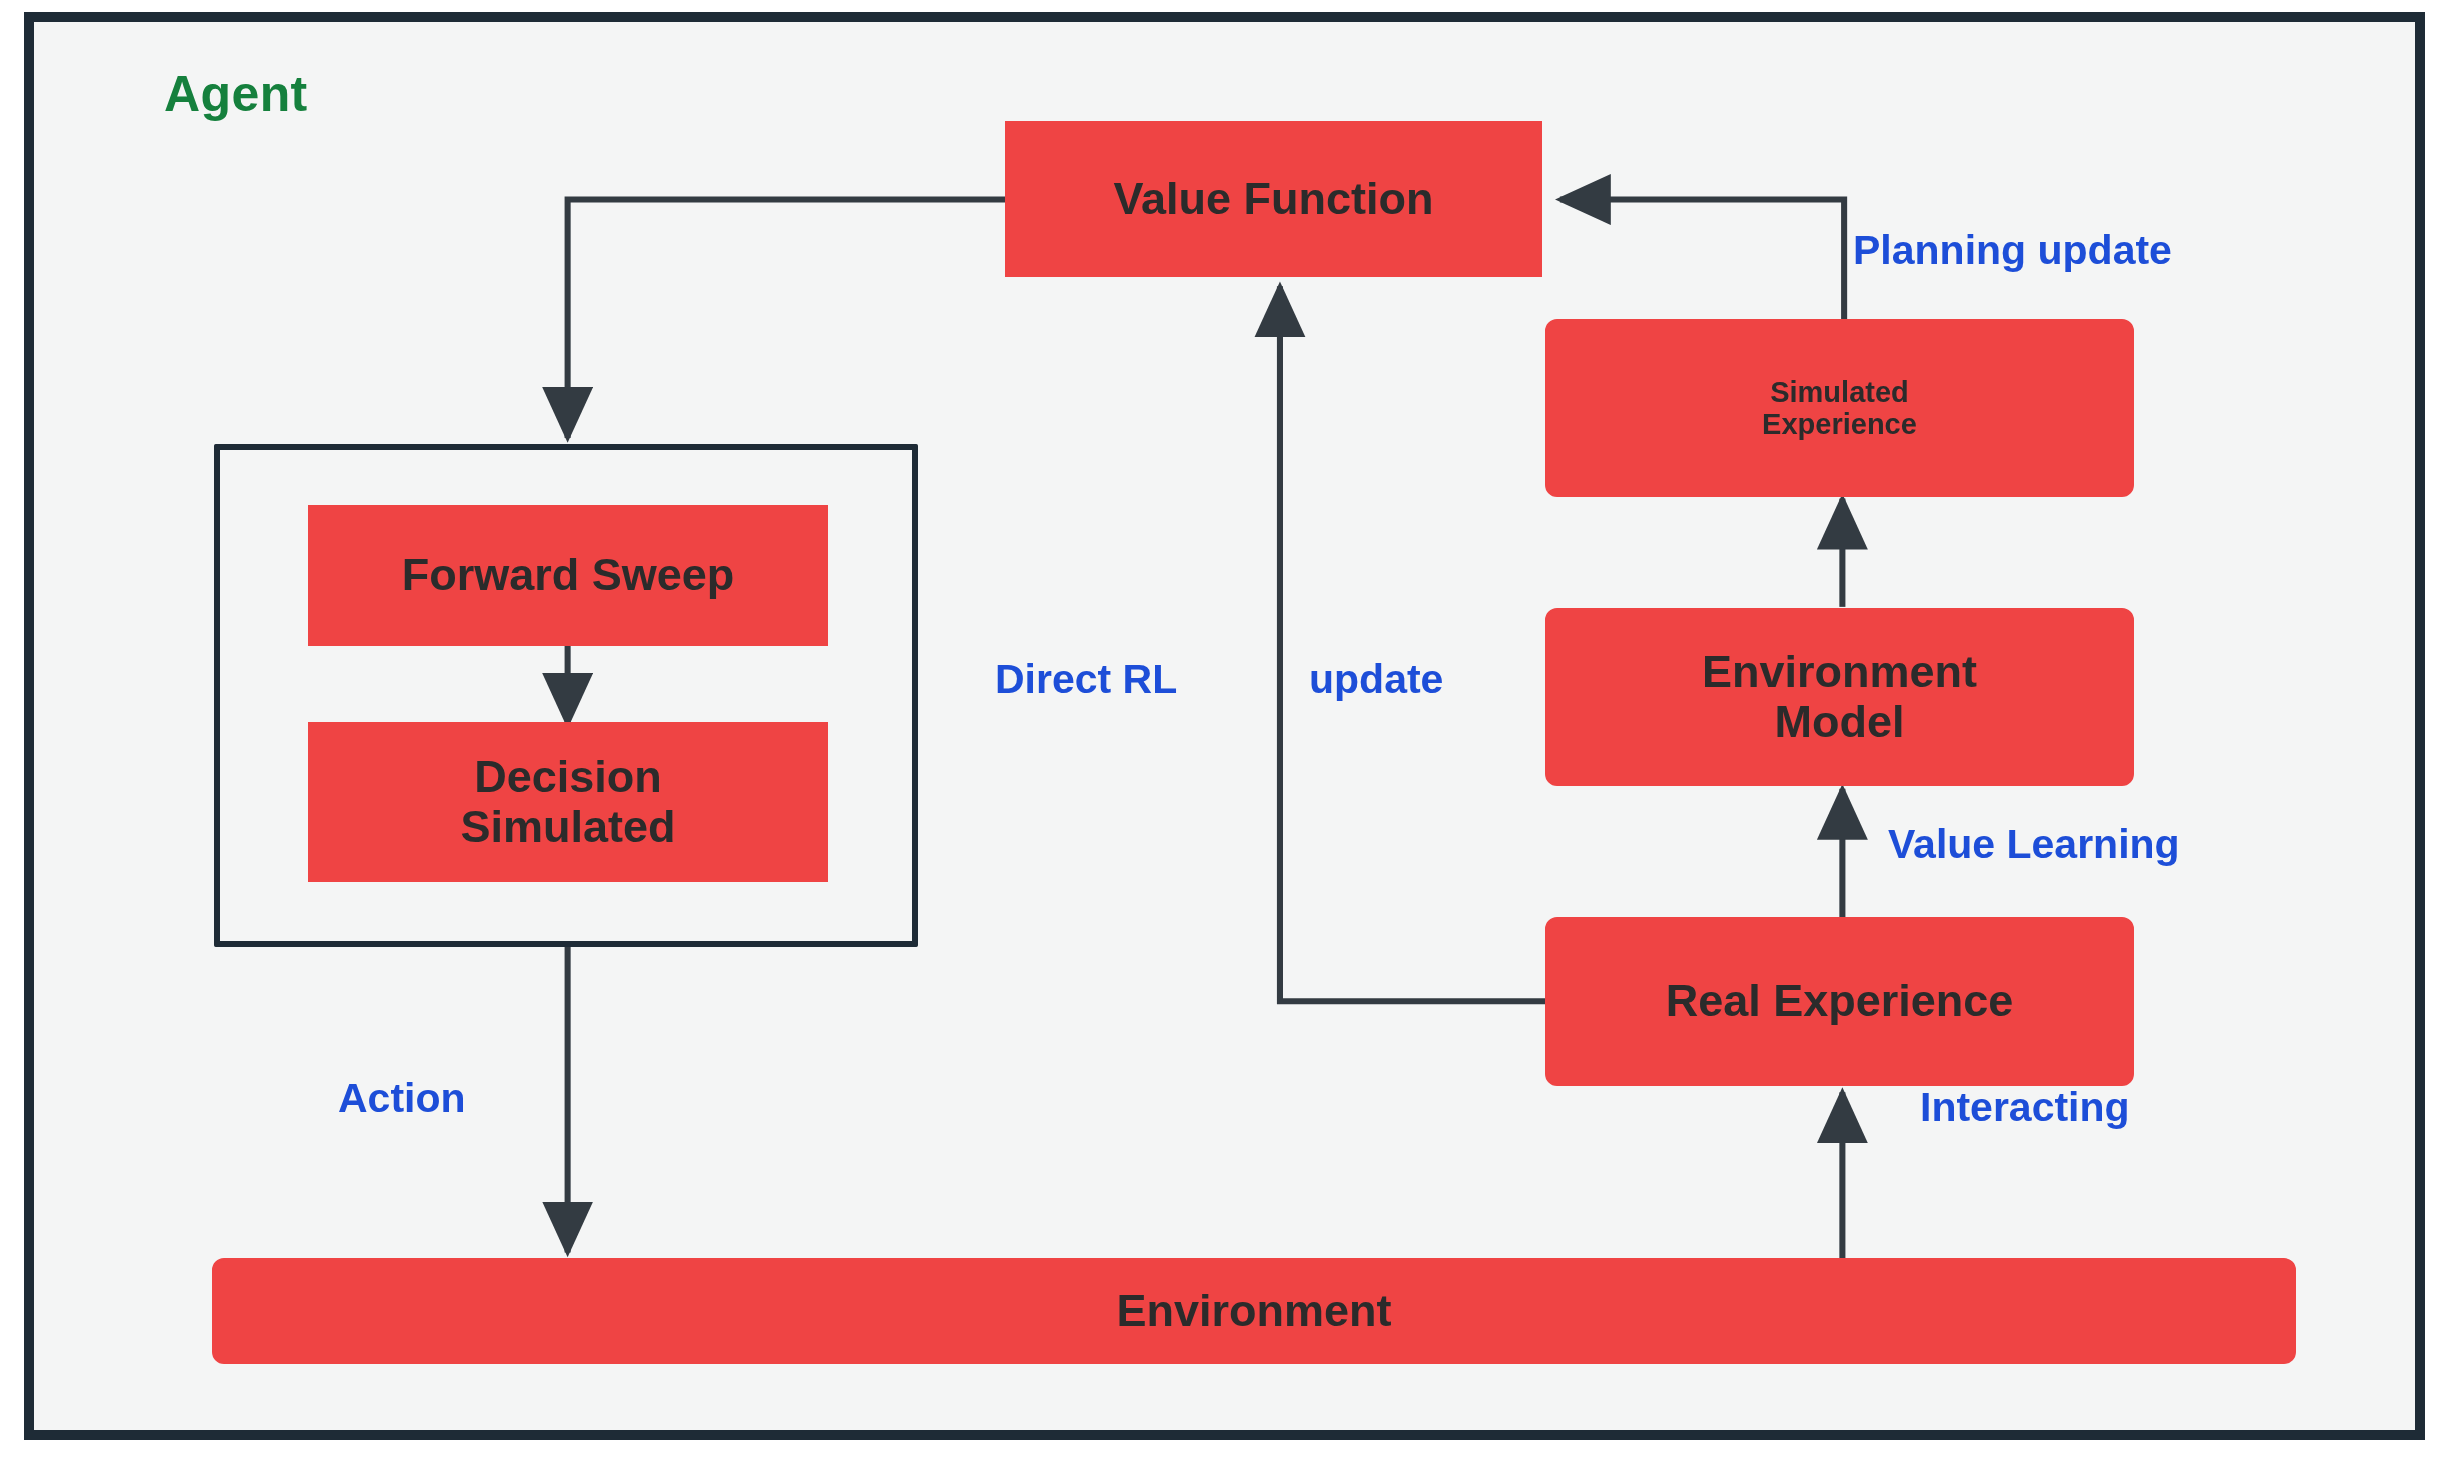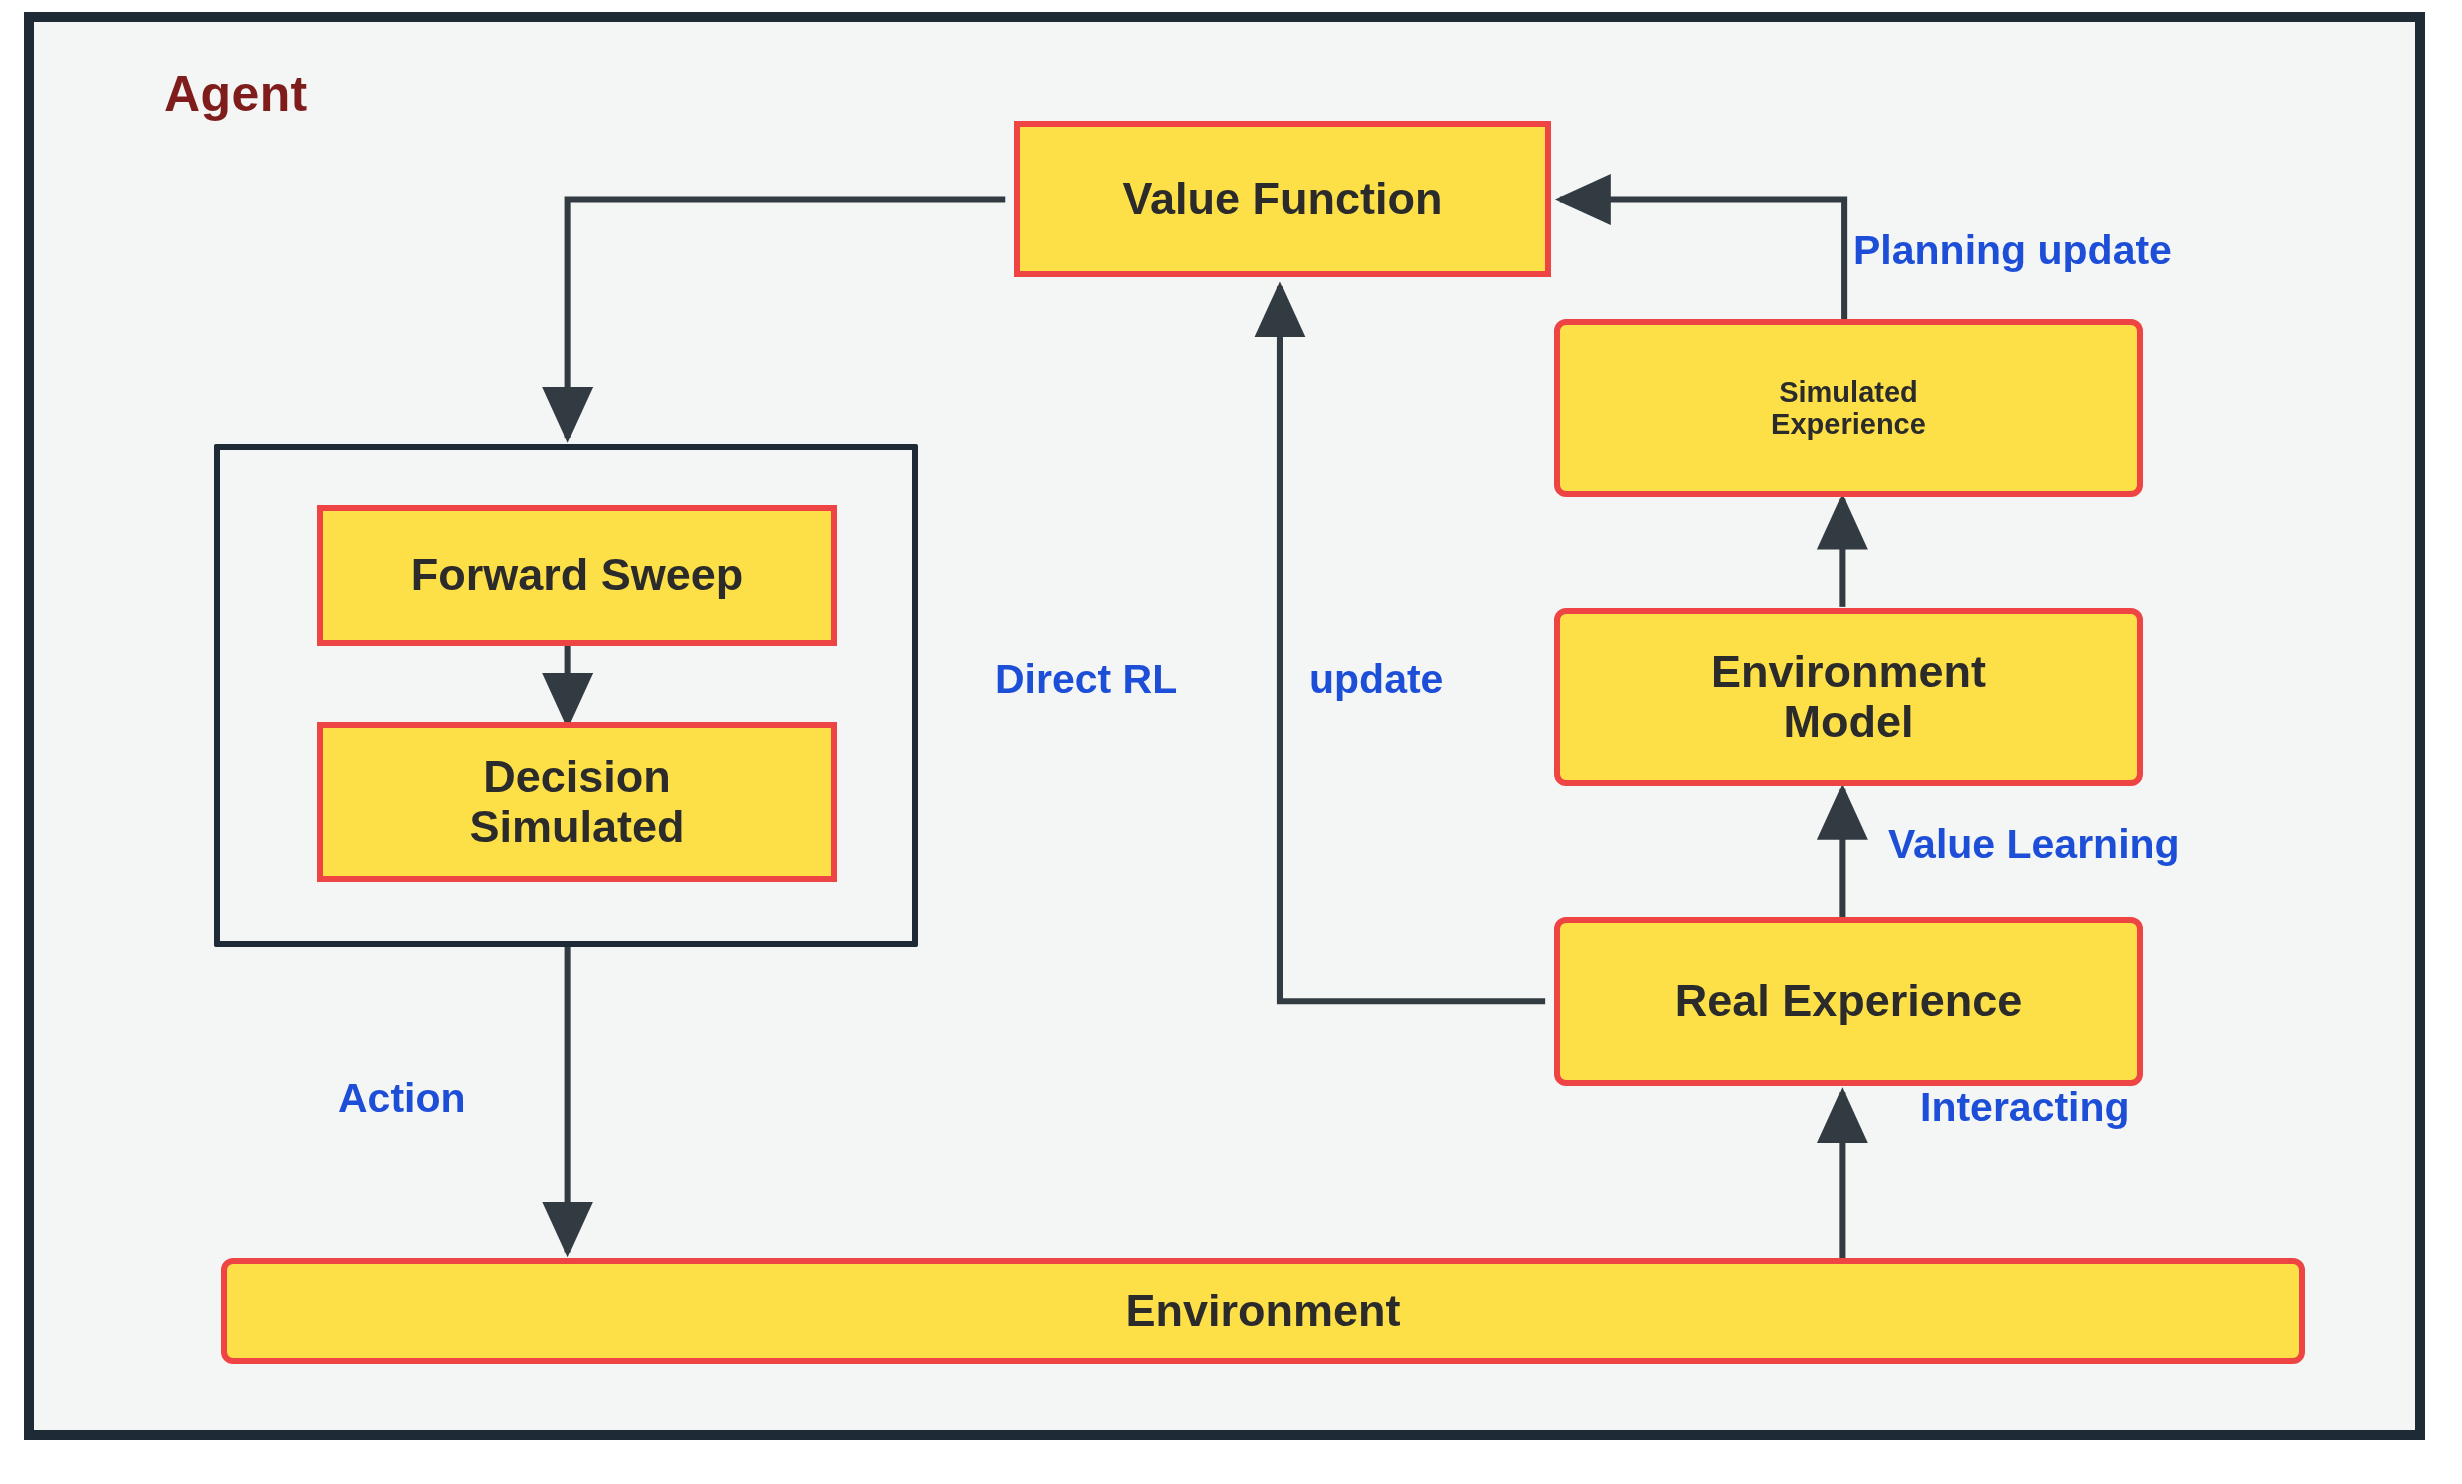--- a/index.html
+++ b/index.html
@@ -27,37 +27,36 @@
     background: #f4f5f5;
     border: 10.4px solid #1e2b36;
     box-sizing: border-box;
   }
   .agent-title {
     position: absolute;
     left: 130px;
     top: 43px;
     font-size: 50px;
     font-weight: bold;
-    color: #7f1d1d;
+    color: #15803d;
     letter-spacing: 0.4px;
   }
   
   .node {
     position: absolute;
-    background: #fde047;
-    border: 6px solid #ef4444;
+    background: #ef4444;
+    border: 2px solid #ef4444;
     box-sizing: border-box;
     display: flex;
     align-items: center;
     justify-content: center;
     text-align: center;
     font-weight: bold;
     color: #2b2b2b;
     line-height: 1.12;
-    margin-left: 9px;
   }
   .node.rounded { border-radius: 12px; }
   .node .lines { padding: 0 8.7px; }
   .node .lines span { display: block; }
   
   .group-box {
     position: absolute;
     background: transparent;
     border: 6px solid #1e2b36;
     box-sizing: border-box;

